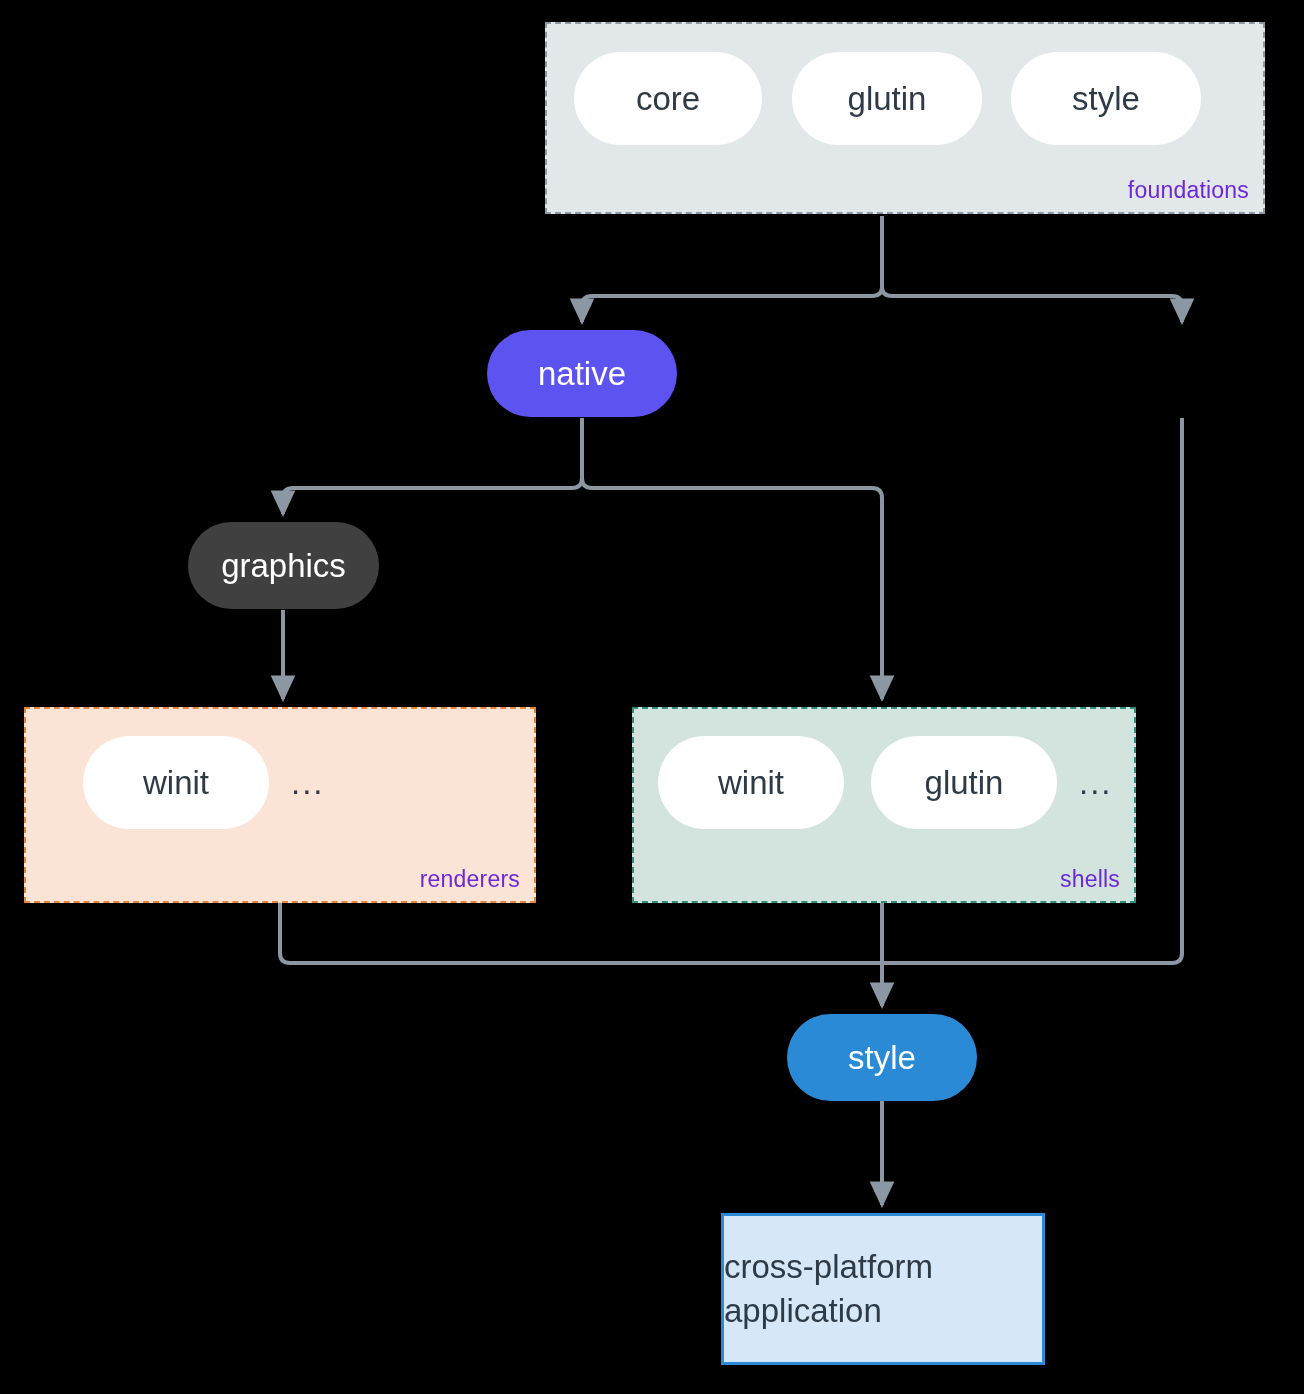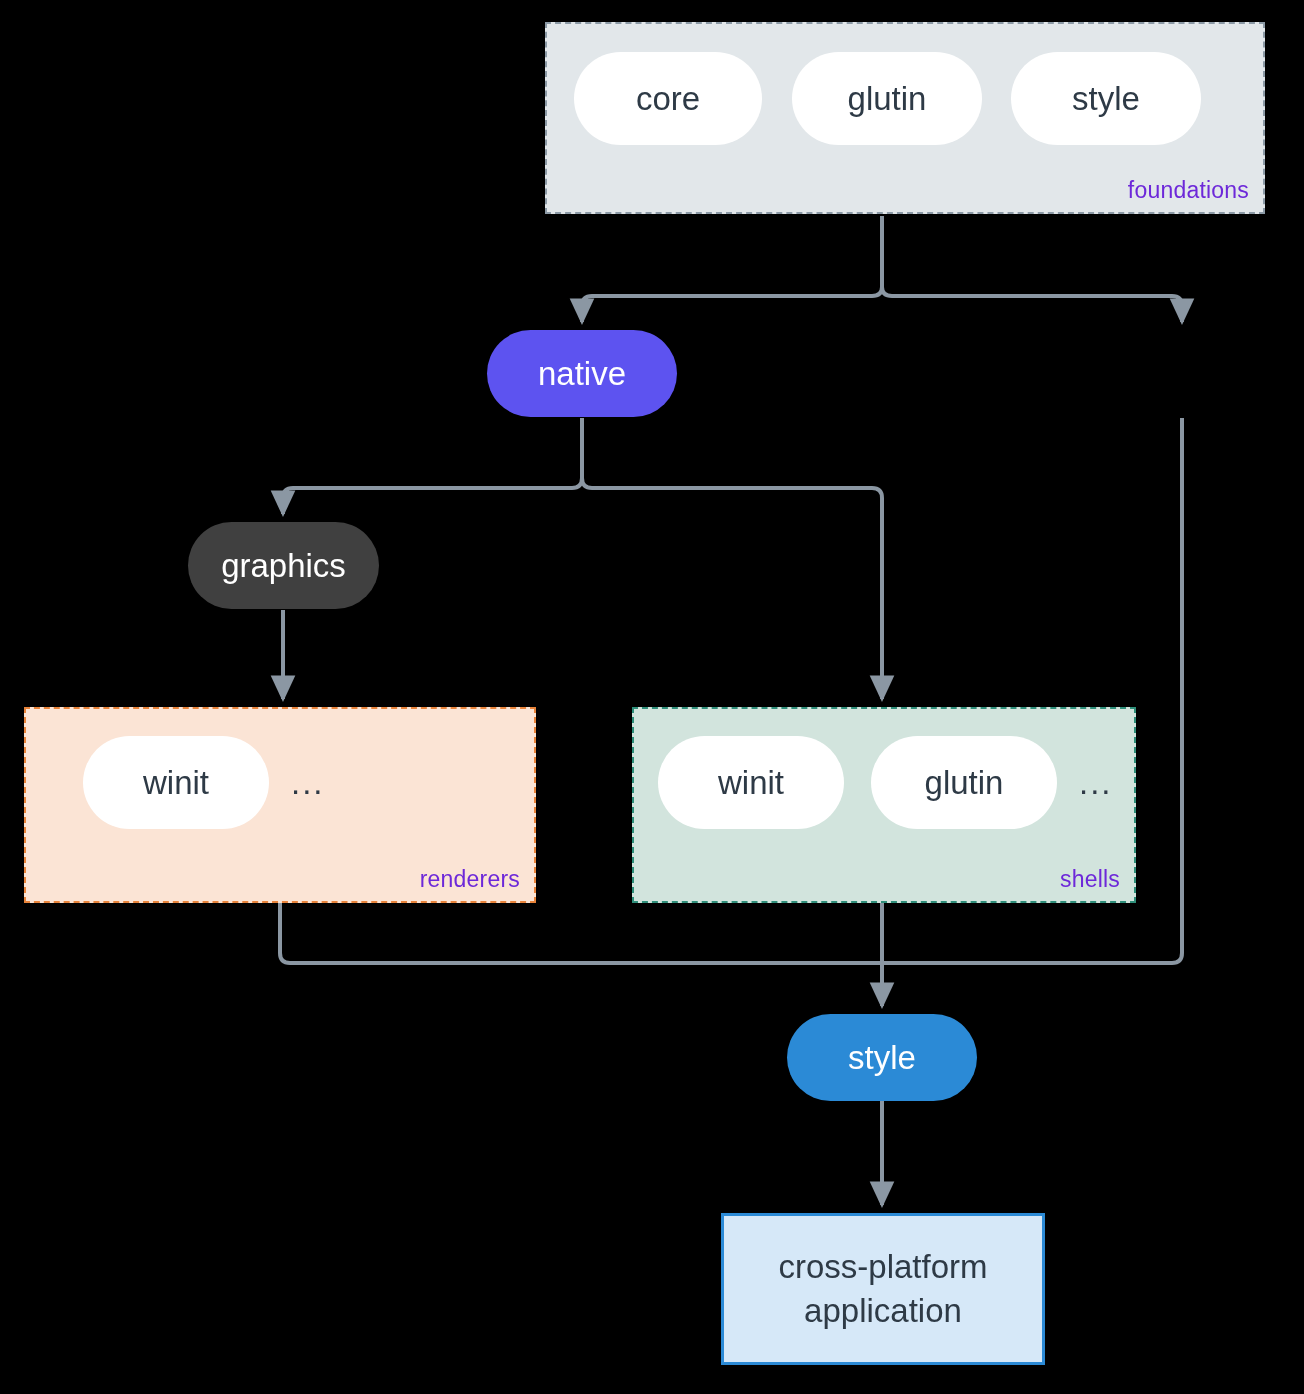--- a/index.html
+++ b/index.html
@@ -125,21 +125,21 @@
 
   
   .terminal {
     position: absolute;
     left: 721px; top: 1213px;
     width: 324px; height: 152px;
     background: #d6e8f8;
     border: 3px solid #2b8ad6;
     display: flex;
     flex-direction: column;
-    align-items: center;
+    align-items: flex-start;
     justify-content: center;
     font-size: 33px;
     color: #2e3a46;
     line-height: 1.32;
     box-sizing: border-box;
   }
 </style>
 </head>
 <body>
 

